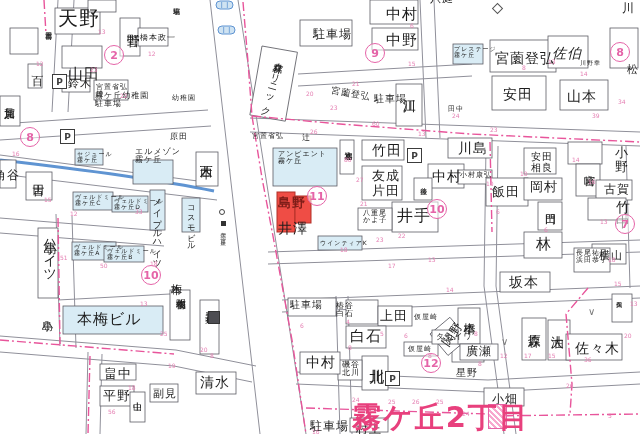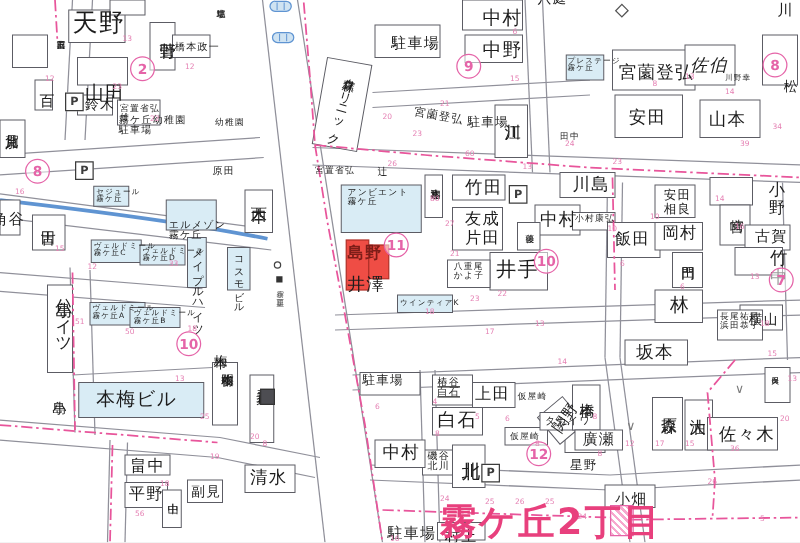--- a/index.html
+++ b/index.html
@@ -194,21 +194,21 @@
       <div class="lbl v" style="left: 44px; top: 27px; font-size: 7px;">前田喜三</div>
       <div class="lbl" style="left: 96px; top: 84px; font-size: 7px;">宮置省弘
 雄</div>
       <div class="lbl" style="left: 140px; top: 34px; font-size: 8px;">橋本政一</div>
       <div class="lbl" style="left: 95px; top: 92px; font-size: 8px;">霧ケ丘幼稚園
 駐車場</div>
       <div class="lbl v" style="left: 3px; top: 99px; font-size: 11px;">加賀見</div>
       <div class="lbl" style="left: -6px; top: 169px; font-size: 12px;">角谷</div>
       <div class="lbl v" style="left: 32px; top: 175px; font-size: 12px;">古田</div>
       <div class="lbl v" style="left: 43px; top: 231px; font-size: 13px;">小島ハイツ</div>
-      <div class="lbl" style="left: 135px; top: 176px; font-size: 8px;">エルメゾン
+      <div class="lbl" style="left: 135px; top: 148px; font-size: 8px;">エルメゾン
 霧ケ丘</div>
       <div class="lbl" style="left: 77px; top: 151px; font-size: 6px;">セジュール
 霧ケ丘</div>
       <div class="lbl" style="left: 75px; top: 194px; font-size: 6px;">ヴェルドミール
 霧ケ丘C</div>
       <div class="lbl" style="left: 114px; top: 198px; font-size: 6px;">ヴェルドミール
 霧ケ丘D</div>
       <div class="lbl" style="left: 74px; top: 244px; font-size: 6px;">ヴェルドミール
 霧ケ丘A</div>
       <div class="lbl" style="left: 107px; top: 248px; font-size: 6px;">ヴェルドミール
@@ -276,21 +276,21 @@
       <div class="lbl" style="left: 536px; top: 237px; font-size: 15px;">林</div>
       <div class="lbl" style="left: 599px; top: 250px; font-size: 11px;">横山</div>
       <div class="lbl" style="left: 576px; top: 250px; font-size: 7px;">長尾祐司
 浜田恭子</div>
       <div class="lbl" style="left: 509px; top: 275px; font-size: 14px;">坂本</div>
       <div class="lbl" style="left: 342px; top: 361px; font-size: 8px;">磯谷
 北川</div>
       <div class="lbl v" style="left: 368px; top: 357px; font-size: 15px;">北川</div>
       <div class="lbl" style="left: 440px; top: 341px; font-size: 12px; transform: rotate(-55deg);">関野</div>
       <div class="lbl" style="left: 456px; top: 368px; font-size: 10px;">星野</div>
-      <div class="lbl" style="left: 350px; top: 302px; font-size: 8px; text-decoration: underline;">椿谷
+      <div class="lbl" style="left: 336px; top: 302px; font-size: 8px;">椿谷
 白石</div>
       <div class="lbl" style="left: 380px; top: 309px; font-size: 13px;">上田</div>
       <div class="lbl" style="left: 414px; top: 314px; font-size: 7px;">仮屋崎</div>
       <div class="lbl" style="left: 350px; top: 329px; font-size: 15px;">白石</div>
       <div class="lbl" style="left: 408px; top: 346px; font-size: 7px;">仮屋崎</div>
       <div class="lbl" style="left: 436px; top: 333px; font-size: 8px;">タカイワ</div>
       <div class="lbl v" style="left: 463px; top: 313px; font-size: 12px;">橋本</div>
       <div class="lbl" style="left: 466px; top: 345px; font-size: 12px;">廣瀬</div>
       <div class="lbl v" style="left: 616px; top: 297px; font-size: 6px;">久保田</div>
       <div class="lbl v" style="left: 527px; top: 324px; font-size: 13px;">森原</div>

